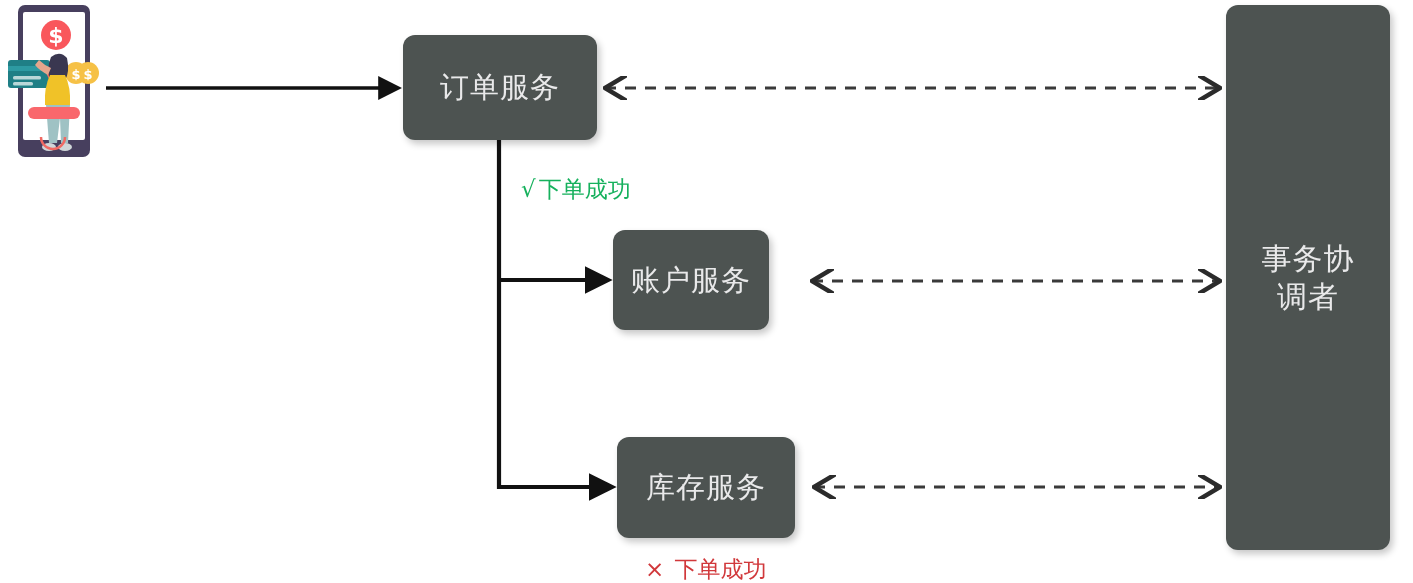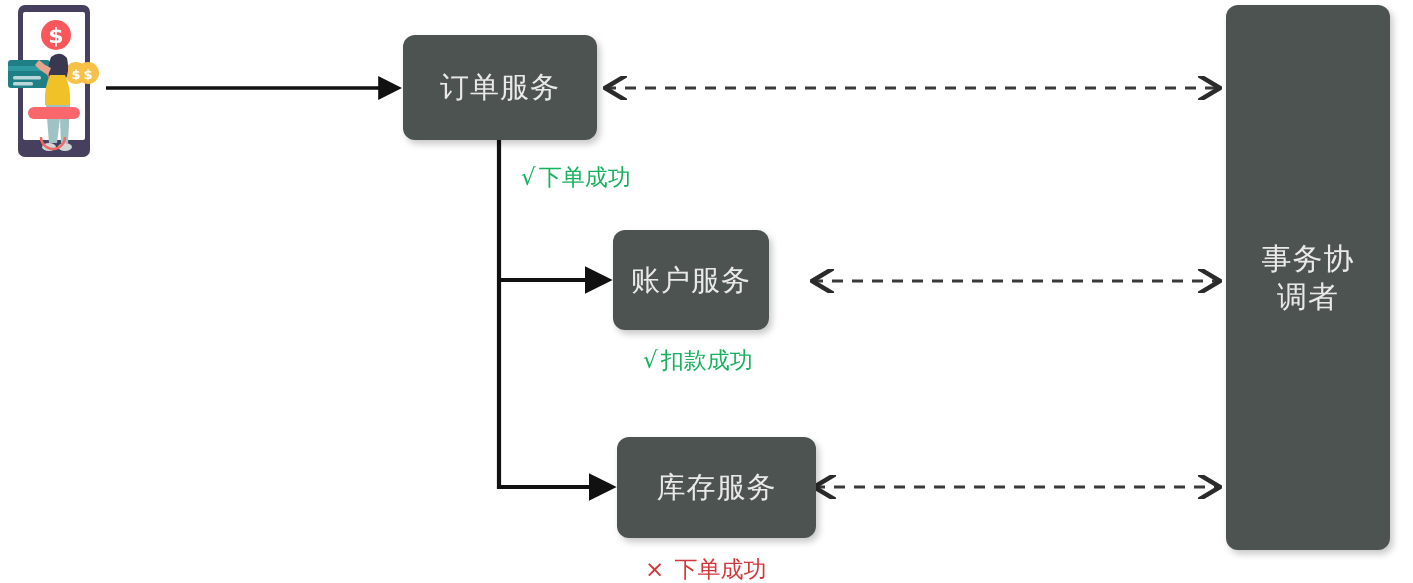--- a/index.html
+++ b/index.html
@@ -29,31 +29,31 @@
     align-items: center;
     justify-content: center;
     text-align: center;
     font-size: 29px;
     line-height: 1.26;
     letter-spacing: 1px;
     font-family: "DejaVu Sans", "Liberation Sans", sans-serif;
   }
   #node-order      { left: 403px; top: 35px;  width: 194px; height: 105px; text-align: center; }
   #node-account    { left: 613px; top: 230px; width: 156px; height: 100px; }
-  #node-inventory  { left: 617px; top: 437px; width: 199px; height: 101px; }
+  #node-inventory  { left: 617px; top: 437px; width: 178px; height: 101px; }
   #node-coordinator{ left: 1226px; top: 5px;  width: 164px; height: 545px; font-size: 30px; }
 
   
   .edge-label {
     position: absolute;
     font-size: 23px;
     white-space: nowrap;
     font-family: "DejaVu Sans", "Liberation Sans", sans-serif;
   }
-  .ok   { color: #16b15d; }
+  .ok   { color: #16b15d; margin-top: 12px; }
   .fail { color: #d1383b; }
   #label-order-ok     { left: 521px; top: 162px; }
   #label-account-ok   { left: 643px; top: 345px; }
   #label-inventory-bad{ left: 645px; top: 554px; }
   .mark { margin-right: 3px; }
 
   
   #wires {
     position: absolute;
     left: 0; top: 0;
@@ -161,22 +161,19 @@
     <span>
       <span>事务协</span><br>
       <span>调者</span>
     </span>
   </div>
 
   <div class="edge-label ok" id="label-order-ok">
     <span class="mark">√</span><span>下单成功</span>
   </div>
 
-  <div class="edge-label ok" id="label-account-ok">
-    <span class="mark">√</span><span>扣款成功</span>
-  </div>
 
   <div class="edge-label fail" id="label-inventory-bad">
     <span class="mark">×</span>&nbsp;<span>下单成功</span>
   </div>
 
 
 </div>
 
 </body></html>

